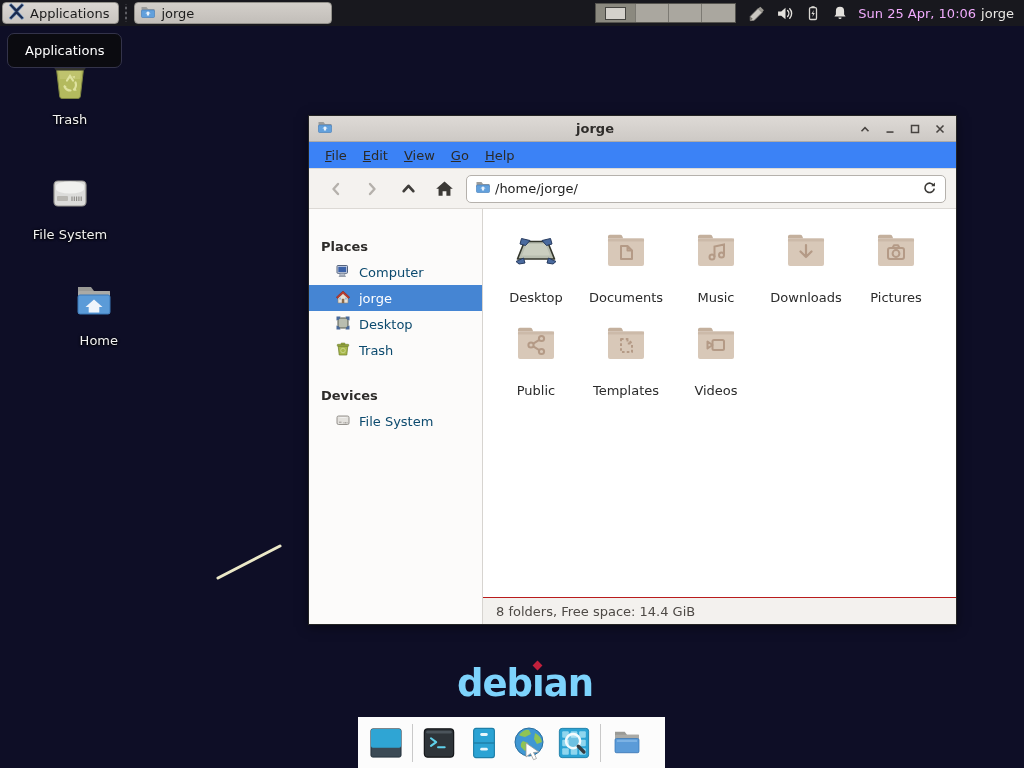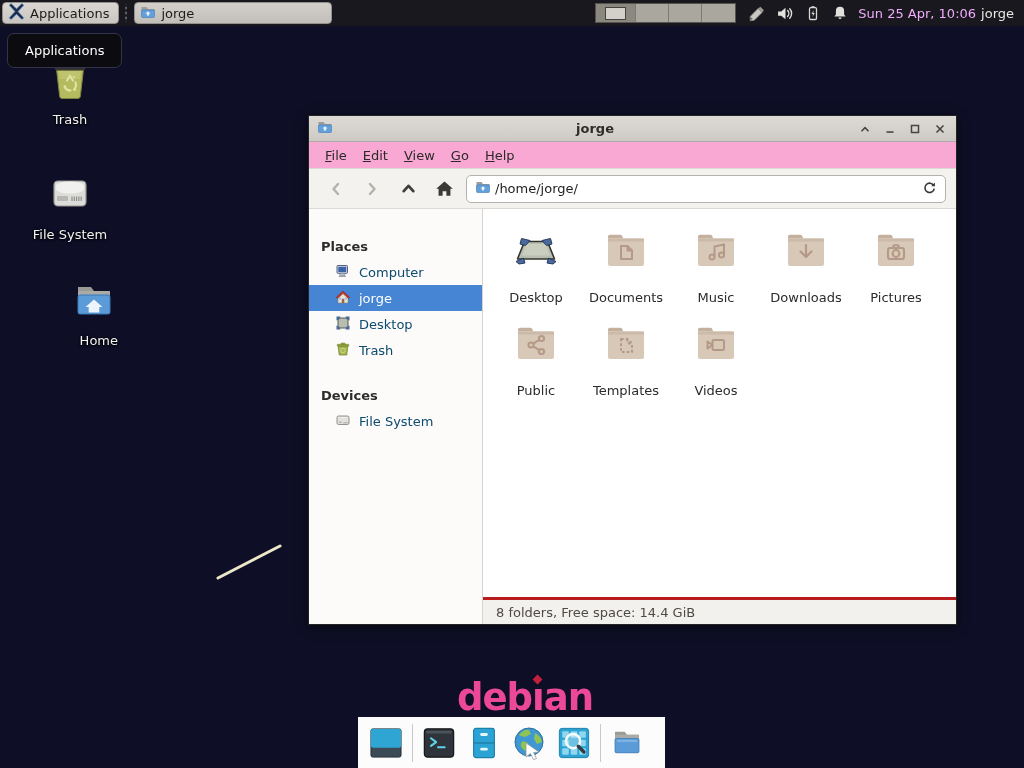--- a/index.html
+++ b/index.html
@@ -43,43 +43,43 @@
   
   .win { position:absolute; left:308px; top:115px; width:649px; height:510px;
     background:#f4f2ef; border:1px solid #242424; z-index:20;
     display:flex; flex-direction:column; box-shadow:0 2px 10px rgba(0,0,0,.5); }
   .titlebar { height:26px; background:linear-gradient(#dedad6,#cdc9c5);
     border-bottom:1px solid #aeaaa6; display:grid;
     grid-template-columns:auto 1fr auto; align-items:center; padding:0 8px; }
   .title { text-align:center; font-weight:bold; color:#2f2d2b; }
   .winbtns { display:flex; align-items:center; gap:9px; }
   .winbtn { width:16px; height:16px; display:flex; align-items:center; justify-content:center; }
-  .menubar { height:27px; background:#f9a8d4; border-bottom:1px solid #dcd9d5;
+  .menubar { height:27px; background:#3b82f6; border-bottom:1px solid #dcd9d5;
     display:flex; align-items:center; padding-left:8px; }
   .menuitem { padding:4px 8px; color:#2b2a28; }
   .toolbar { height:40px; background:#f4f2ef; border-bottom:1px solid #dcd9d5;
     display:flex; align-items:center; padding:0 10px 0 13px; gap:8px; }
   .tbtn { width:28px; height:28px; display:flex; align-items:center; justify-content:center; border-radius:4px; }
   .entry { flex:1; height:28px; background:#fff; border:1px solid #b5b1ac; border-radius:5px;
     display:flex; align-items:center; padding:0 8px; gap:4px; }
   .entry .path { flex:1; color:#1d1d1d; }
   .content { flex:1; display:flex; min-height:0; }
   .sidebar { width:174px; background:#fcfbfa; border-right:1px solid #d7d4d0; padding-top:5px; }
   .shead { font-weight:bold; color:#2e2c2a; padding:5px 0 5px 12px;margin-top:20px; }
   .srow { height:26px; display:flex; align-items:center; gap:8px; padding-left:26px; color:#0c4a6e; }
   .srow.selected { background:#4585d3; color:#fff; }
   .rightcol { flex:1; display:flex; flex-direction:column; min-width:0; }
   .files { flex:1; background:#fff; display:flex; flex-wrap:wrap;
     align-content:flex-start; padding:18px 8px 0 8px; }
   .fitem { width:90px; display:flex; flex-direction:column; align-items:center; margin-bottom:15px; }
   .flabel { margin-top:12px; color:#2b2b2b; }
-  .statusbar { height:27px; background:#f3f1ee; border-top:3px solid #b91c1c;
+  .statusbar { height:27px; background:#f3f1ee; border-top:1px solid #b91c1c;
     display:flex; align-items:center; padding-left:13px; color:#4e4a46; }
   
-  .logo { position:absolute; left:457px; top:676px; color:#ec4899; font-size:37px;
+  .logo { position:absolute; left:457px; top:662px; color:#7dd3fc; font-size:37px;
     font-weight:bold; letter-spacing:-1px; z-index:5; }
   .logo .logo-i { position:relative; }
   .logo .logo-i::after { content:""; position:absolute; width:7px; height:7px;
     background:#c2203c; transform:rotate(45deg); top:0px; left:50%; margin-left:-4px; }
   
   .dock { position:absolute; left:358px; top:717px; width:307px; height:51px;
     background:#fcfcfc; display:flex; align-items:center; gap:7px; padding:0 9px; z-index:30; }
   .ditem { width:38px; height:38px; display:flex; align-items:center; justify-content:center; }
   .dsep { width:1px; height:38px; background:#c9c9c9; }
   u { text-decoration:underline; }

